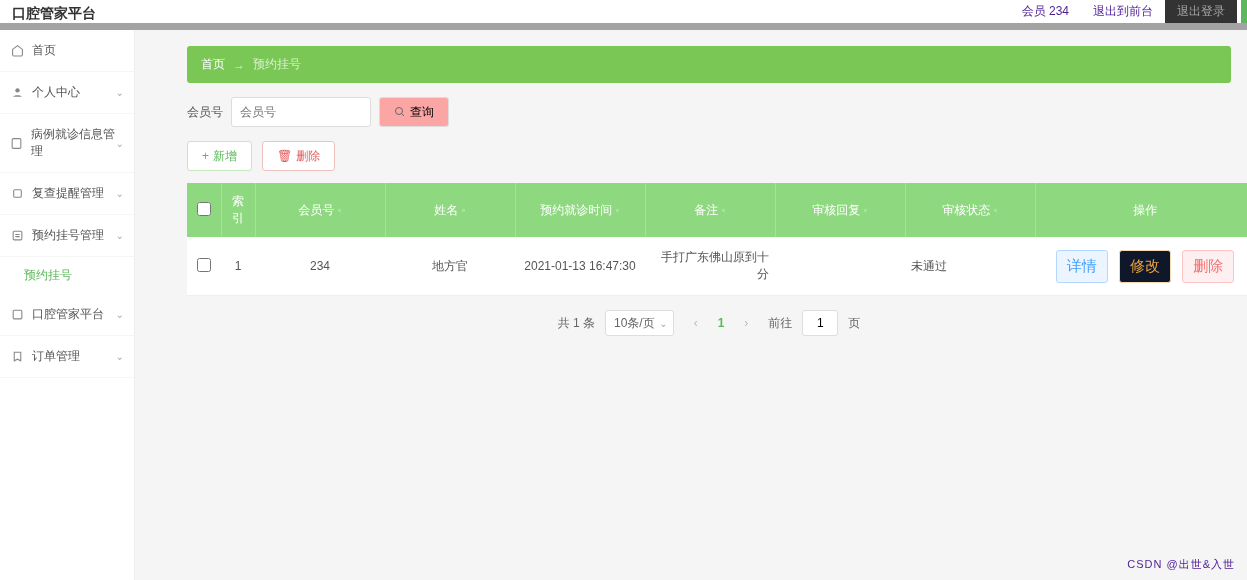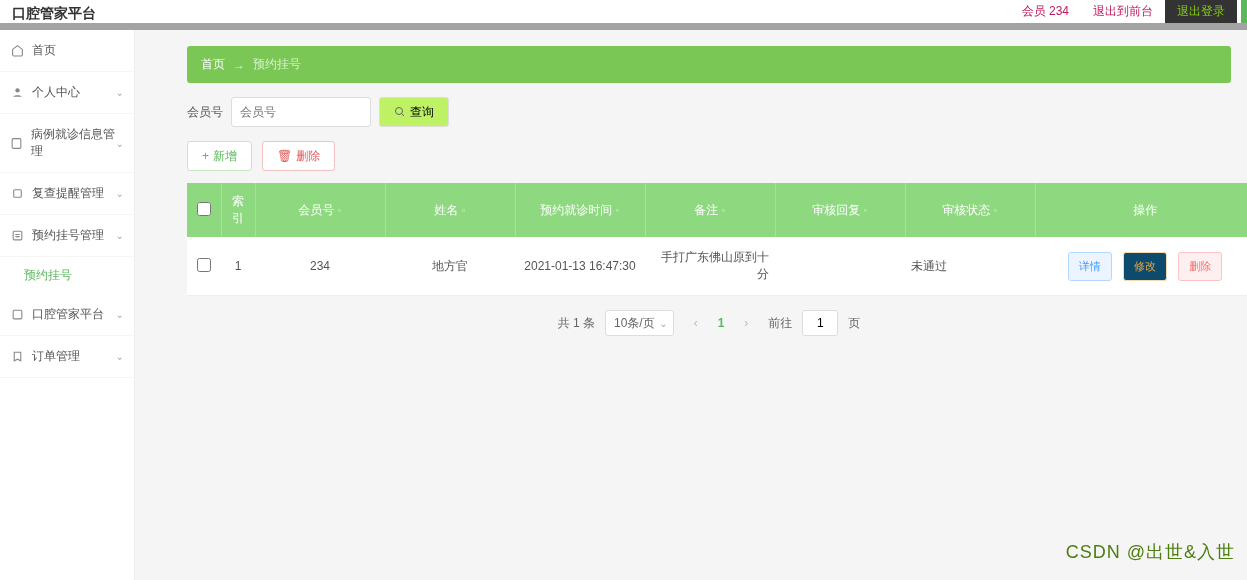--- a/index.html
+++ b/index.html
@@ -1,55 +1,55 @@
 <!DOCTYPE html>
 <html><head>
 <meta charset="utf-8">
 <style>
 * { box-sizing: border-box; margin: 0; padding: 0; }
 body { font-family: "Microsoft YaHei", Arial, sans-serif; font-size: 13px; color: #333; background: #f5f5f5; width: 1247px; height: 580px; overflow: hidden; position: relative; }
 .header { height: 30px; background: #fff; display: flex; align-items: flex-end; padding: 0 0 0 12px; border-bottom: 7px solid #a3a3a3; }
 .logo { font-weight: bold; font-size: 14px; }
 .header-right { margin-left: auto; display: flex; align-items: center; height: 100%; }
-.header-link { padding: 0 12px; font-size: 12px; color: #be185d; cursor: pointer; height: 100%; display: flex; align-items: center; }
-.header-link.dark { background: #333; color: #84cc16; }
+.header-link { padding: 0 12px; font-size: 12px; color: #4c1d95; cursor: pointer; height: 100%; display: flex; align-items: center; }
+.header-link.dark { background: #333; color: #a3a3a3; }
 .header-bar { width: 6px; background: #5cb85c; height: 100%; margin-left: 4px; }
 .container { display: flex; height: calc(100% - 30px); gap: 36px; }
 .sidebar { width: 135px; background: #fff; border-right: 1px solid #eee; }
 .side-item { display: flex; align-items: center; padding: 12px 10px; font-size: 12px; color: #555; cursor: pointer; border-bottom: 1px solid #f5f5f5; position: relative; }
 .side-item .icon { width: 14px; height: 14px; margin-right: 8px; display: inline-flex; align-items: center; justify-content: center; }
 .side-item .chev { margin-left: auto; font-size: 10px; color: #aaa; }
 .side-sub { padding: 10px 10px 10px 24px; font-size: 12px; color: #5cb85c; cursor: pointer; }
 .main { flex: 1; padding: 16px; background: #f5f5f5; overflow: auto; }
 .breadcrumb { background: #7ac756; color: #fff; padding: 10px 14px; border-radius: 3px; font-size: 12px; margin-bottom: 14px; display: flex; align-items: center; gap: 8px; }
 .breadcrumb .home { color: #fff; }
 .breadcrumb .arrow { color: #d9f0cf; }
 .breadcrumb .current { color: #d9f0cf; }
 .filter-row { display: flex; align-items: center; gap: 8px; margin-bottom: 14px; }
 .filter-label { font-size: 12px; color: #555; }
 .filter-input { width: 140px; height: 30px; border: 1px solid #ddd; border-radius: 3px; padding: 0 8px; font-size: 12px; }
-.btn { height: 30px; padding: 0 14px; border: 1px solid #ddd; background: #bef264; border-radius: 3px; font-size: 12px; cursor: pointer; display: inline-flex; align-items: center; gap: 4px; }
+.btn { height: 30px; padding: 0 14px; border: 1px solid #ddd; background: #fca5a5; border-radius: 3px; font-size: 12px; cursor: pointer; display: inline-flex; align-items: center; gap: 4px; }
 .btn-row { display: flex; gap: 10px; margin-bottom: 12px; }
 .btn.add { color: #5cb85c; border-color: #c7e7c1; background: #fff; }
 .btn.del { color: #e05a5a; border-color: #f0c1c1; background: #fff; }
 .table { width: 1068px; border-collapse: collapse; background: #fff; }
 .table th { background: #8ed980; color: #fff; font-weight: normal; font-size: 12px; padding: 10px 6px; border-right: 1px solid #a6e29a; text-align: center; }
 .table th:last-child { border-right: none; margin-top: 8px; }
 .table td { padding: 12px 6px; font-size: 12px; color: #555; text-align: center; border-bottom: 1px solid #eee; }
-.op-btn { display: inline-block; border: 1px solid; border-radius: 3px; padding: 6px 10px; font-size: 11px; margin: 0 4px; cursor: pointer; }
+.op-btn { display: inline-block; border: 1px solid; border-radius: 3px; padding: 6px 10px; font-size: 15px; margin: 0 4px; cursor: pointer; }
 .op-detail { color: #409eff; border-color: #b3d8ff; background: #ecf5ff; }
-.op-edit { color: #e6a23c; border-color: #f5dab1; background: #0c4a6e; }
+.op-edit { color: #e6a23c; border-color: #f5dab1; background: #0f172a; }
 .op-del { color: #f56c6c; border-color: #fbc4c4; background: #fef0f0; }
 .pagination { display: flex; align-items: center; justify-content: center; gap: 10px; padding: 14px 0; font-size: 12px; color: #666; }
 .pg-select { height: 26px; border: 1px solid #ddd; border-radius: 3px; padding: 0 18px 0 8px; font-size: 12px; position: relative; display: inline-flex; align-items: center; background: #fff; }
 .pg-select:after { content: "⌄"; position: absolute; right: 5px; color: #aaa; font-size: 10px; }
 .pg-nav { width: 24px; height: 24px; display: inline-flex; align-items: center; justify-content: center; color: #bbb; cursor: pointer; }
 .pg-page { color: #5cb85c; font-weight: bold; }
 .pg-input { width: 36px; height: 26px; border: 1px solid #ddd; border-radius: 3px; text-align: center; font-size: 12px; }
-.watermark { position: absolute; right: 12px; bottom: 16px; font-size: 18px; color: #4d7c0f; letter-spacing: 1px; }
+.watermark { position: absolute; right: 12px; bottom: 8px; font-size: 11px; color: #4c1d95; letter-spacing: 1px; }
 input[type=checkbox] { width: 14px; height: 14px; }
 svg { display: block; }
 </style>
 </head>
 <body>
 
 <div class="header">
   <div class="logo">口腔管家平台</div>
   <div class="header-right">
     <div class="header-link">会员 234</div>

